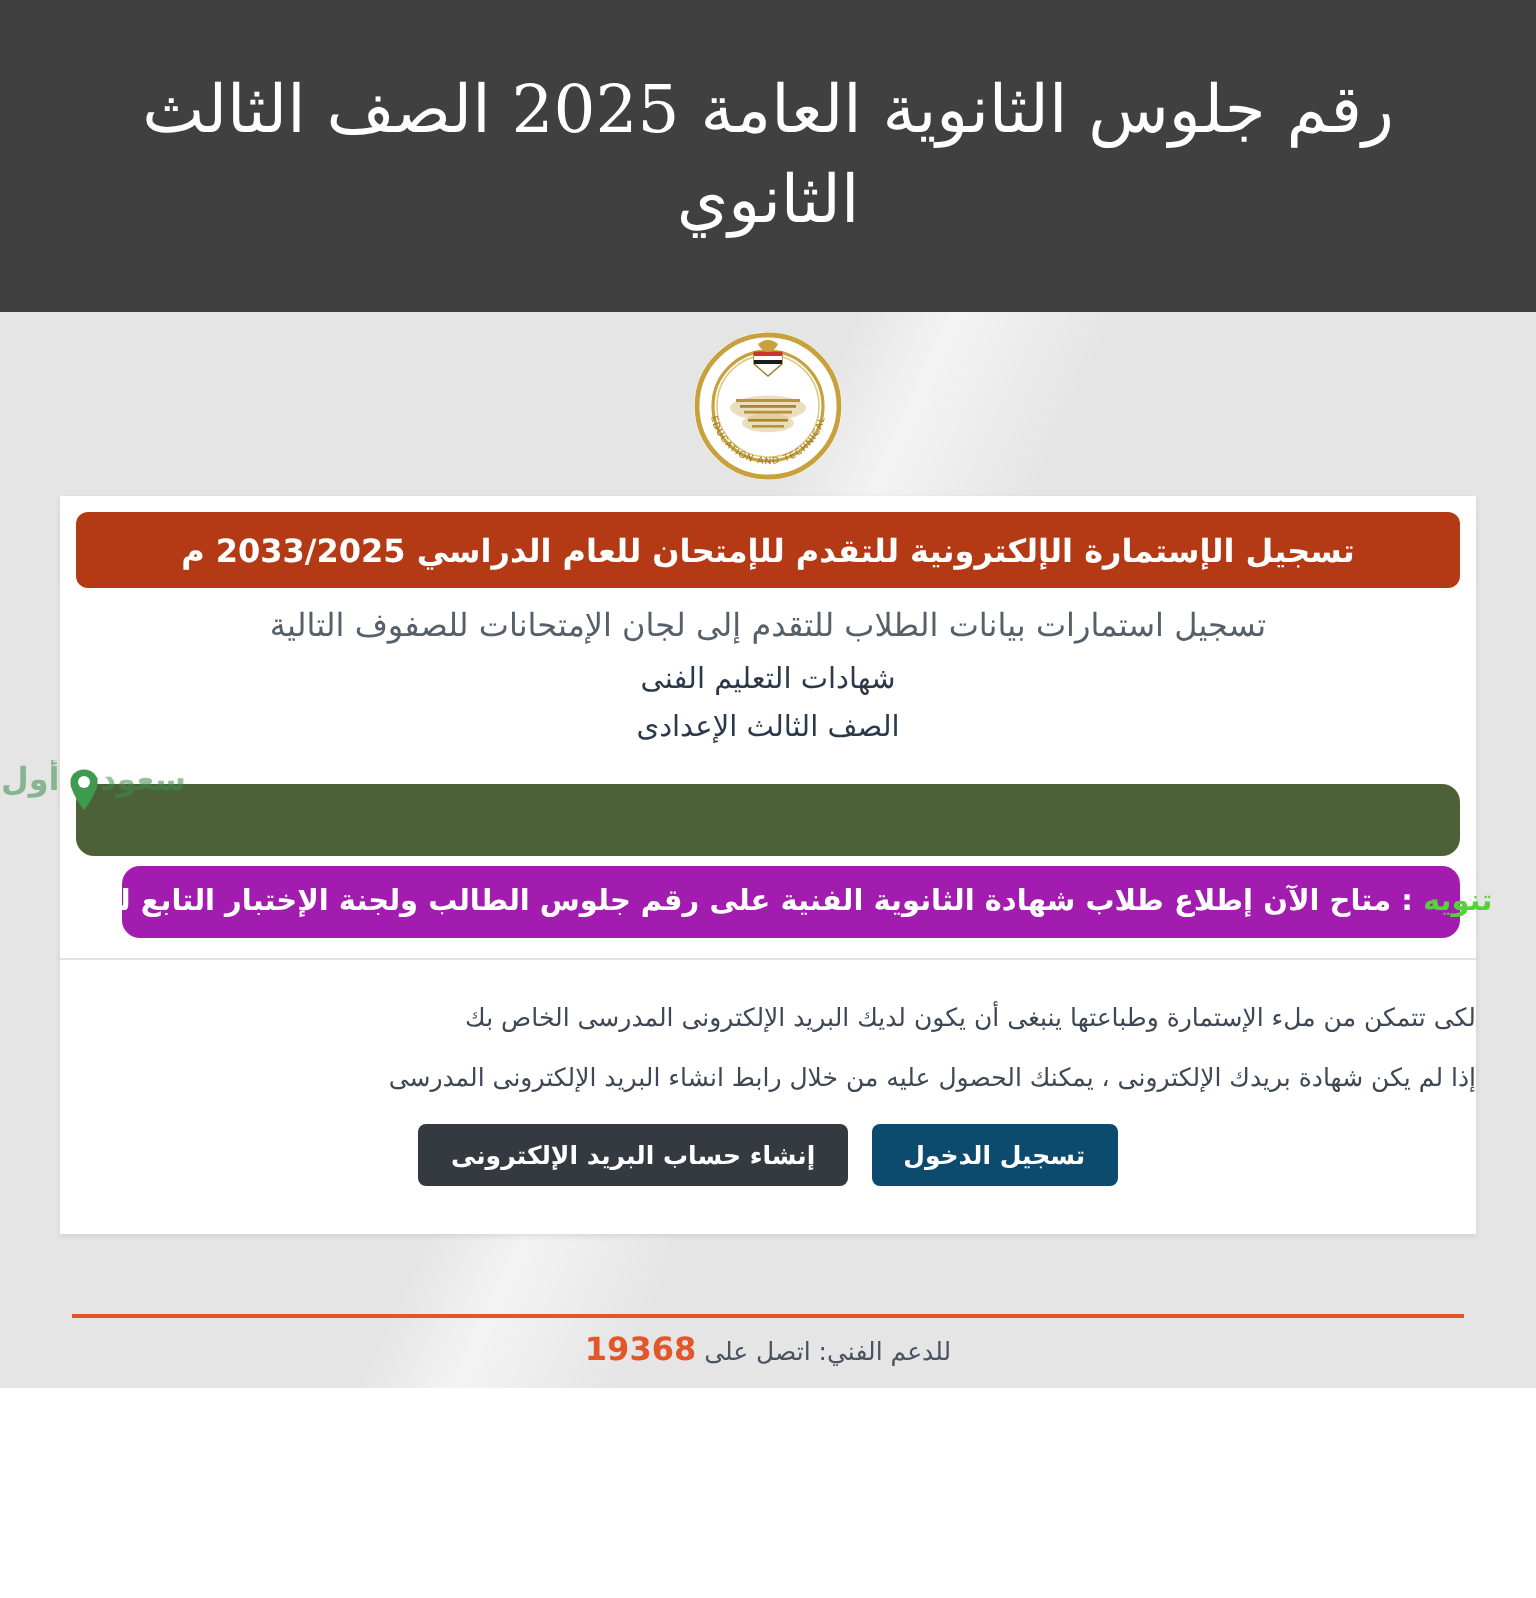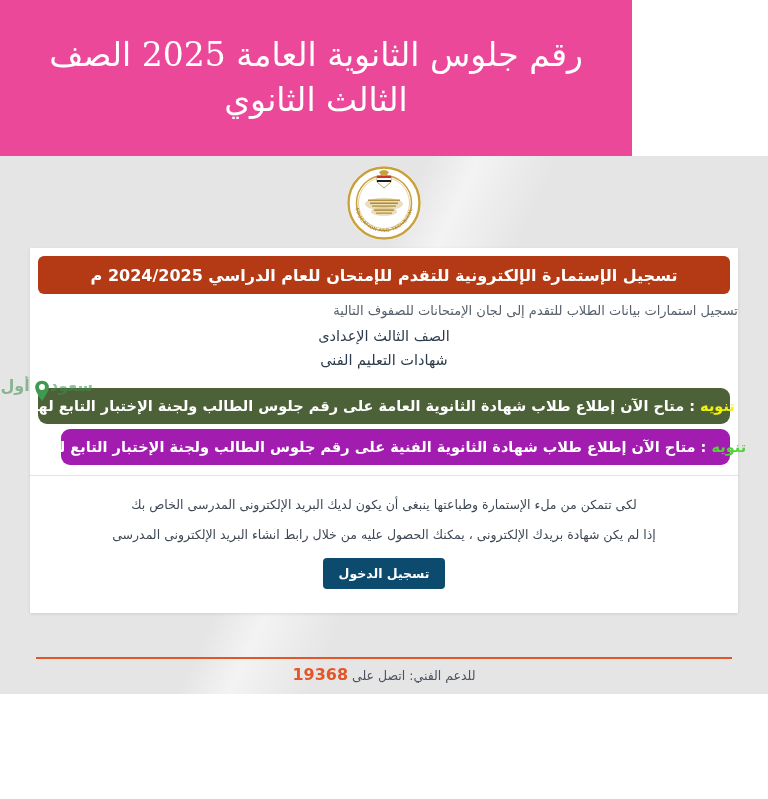--- a/index.html
+++ b/index.html
@@ -16,23 +16,23 @@
     position: relative;
     width: 768px;
     height: 799px;
     background: #ffffff;
   }
 
   
   .site-header {
     position: absolute;
     top: 0; left: 0;
-    width: 632px;
+    width: 768px;
     height: 156px;
-    background: #ec4899;
+    background: #404040;
     display: flex;
     align-items: center;
     justify-content: flex-end;
     padding: 0 30px;
   }
   .site-header-title {
     color: #ffffff;
     font-size: 33px;
     font-weight: 400;
     line-height: 1.35;
@@ -85,22 +85,23 @@
   }
   .banner-text {
     color: #ffffff;
     font-size: 16px;
     font-weight: bold;
     direction: rtl;
     letter-spacing: -0.2px;
   }
 
   .card-subtitle {
+    text-align: center;
     color: #55606b;
-    font-size: 13px;
+    font-size: 16px;
     padding: 9px 0 4px 0;
     direction: rtl;
   }
 
   .grade-list {
     text-align: center;
     padding: 3px 0 10px 0;
   }
   .grade-item {
     color: #2b3a4a;
@@ -168,20 +169,21 @@
     border-top: 1px solid #e3e3e3;
     margin-top: 10px;
     padding: 14px 0 6px 0;
     text-align: center;
   }
   .info-line {
     color: #3e4855;
     font-size: 12.5px;
     line-height: 2.4;
     direction: rtl;
+    text-align: right;
   }
 
   .actions {
     display: flex;
     justify-content: center;
     align-items: center;
     gap: 12px;
     padding: 8px 0 18px 0;
     direction: rtl;
   }
@@ -275,51 +277,51 @@
         <rect x="27" y="41.4" width="24" height="1.4" fill="#b4933f"></rect>
         <rect x="29" y="45.5" width="20" height="1.3" fill="#a9862f"></rect>
         <rect x="31" y="48.5" width="16" height="1.3" fill="#b4933f"></rect>
       </g>
     </svg>
   </div>
 
   <div class="card">
 
     <div class="banner">
-      <span class="banner-text">تسجيل الإستمارة الإلكترونية للتقدم للإمتحان للعام الدراسي 2024/2025 م</span>
+      <span class="banner-text">تسجيل الإستمارة الإلكترونية للتقدم للإمتحان للعام الدراسي 2033/2025 م</span>
     </div>
 
     <div class="card-subtitle">تسجيل استمارات بيانات الطلاب للتقدم إلى لجان الإمتحانات للصفوف التالية</div>
 
     <div class="grade-list">
+      <div class="grade-item">شهادات التعليم الفنى</div>
       <div class="grade-item">الصف الثالث الإعدادى</div>
-      <div class="grade-item">شهادات التعليم الفنى</div>
     </div>
 
     <div class="notice notice-green">
       <div class="overlay-artifact">
         <span class="overlay-artifact-text">سعودي أول</span>
       </div>
       <svg class="pin-icon" viewBox="0 0 16 22">
         <path d="M8 0.8 C4 0.8 1.2 3.6 1.2 7.2 C1.2 12 8 21 8 21 C8 21 14.8 12 14.8 7.2 C14.8 3.6 12 0.8 8 0.8 Z" fill="#3d9a4e"></path>
         <circle cx="8" cy="7" r="3" fill="#ffffff"></circle>
       </svg>
-      <span class="notice-text"><span class="notice-label label-yellow">تنويه</span><span> : متاح الآن إطلاع طلاب شهادة الثانوية العامة على رقم جلوس الطالب ولجنة الإختبار التابع لها</span></span>
     </div>
 
     <div class="notice notice-purple">
       <span class="notice-text"><span class="notice-label label-green">تنويه</span><span> : متاح الآن إطلاع طلاب شهادة الثانوية الفنية على رقم جلوس الطالب ولجنة الإختبار التابع لها</span></span>
     </div>
 
     <div class="info-block">
       <div class="info-line">لكى تتمكن من ملء الإستمارة وطباعتها ينبغى أن يكون لديك البريد الإلكترونى المدرسى الخاص بك</div>
       <div class="info-line">إذا لم يكن شهادة بريدك الإلكترونى ، يمكنك الحصول عليه من خلال رابط انشاء البريد الإلكترونى المدرسى</div>
 
       <div class="actions">
         <button class="btn btn-login">تسجيل الدخول</button>
+        <button class="btn btn-create">إنشاء حساب البريد الإلكترونى</button>
       </div>
     </div>
   </div>
 
   <div class="footer-rule"></div>
   <div class="footer">
     <span class="footer-text">للدعم الفني: اتصل على </span><span class="footer-phone">19368</span>
   </div>
 
   <div class="bottom-white"></div>

